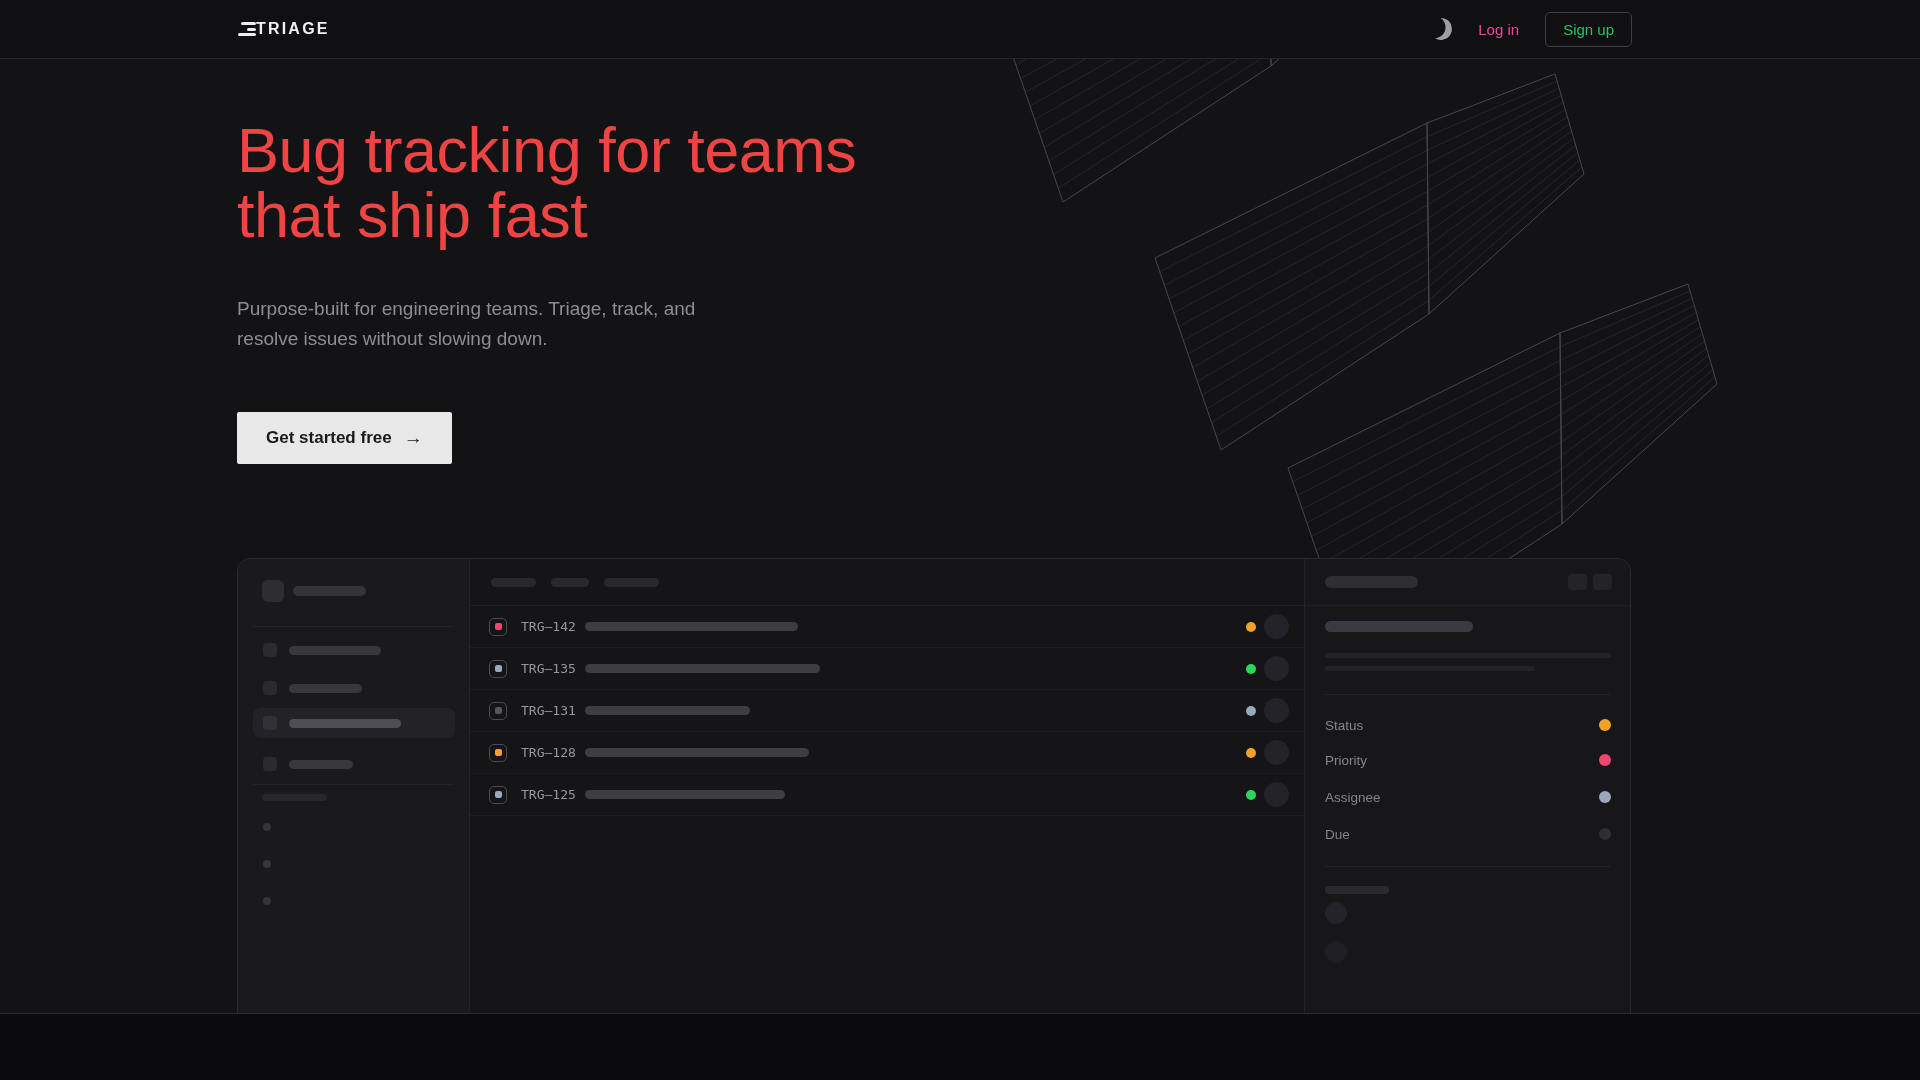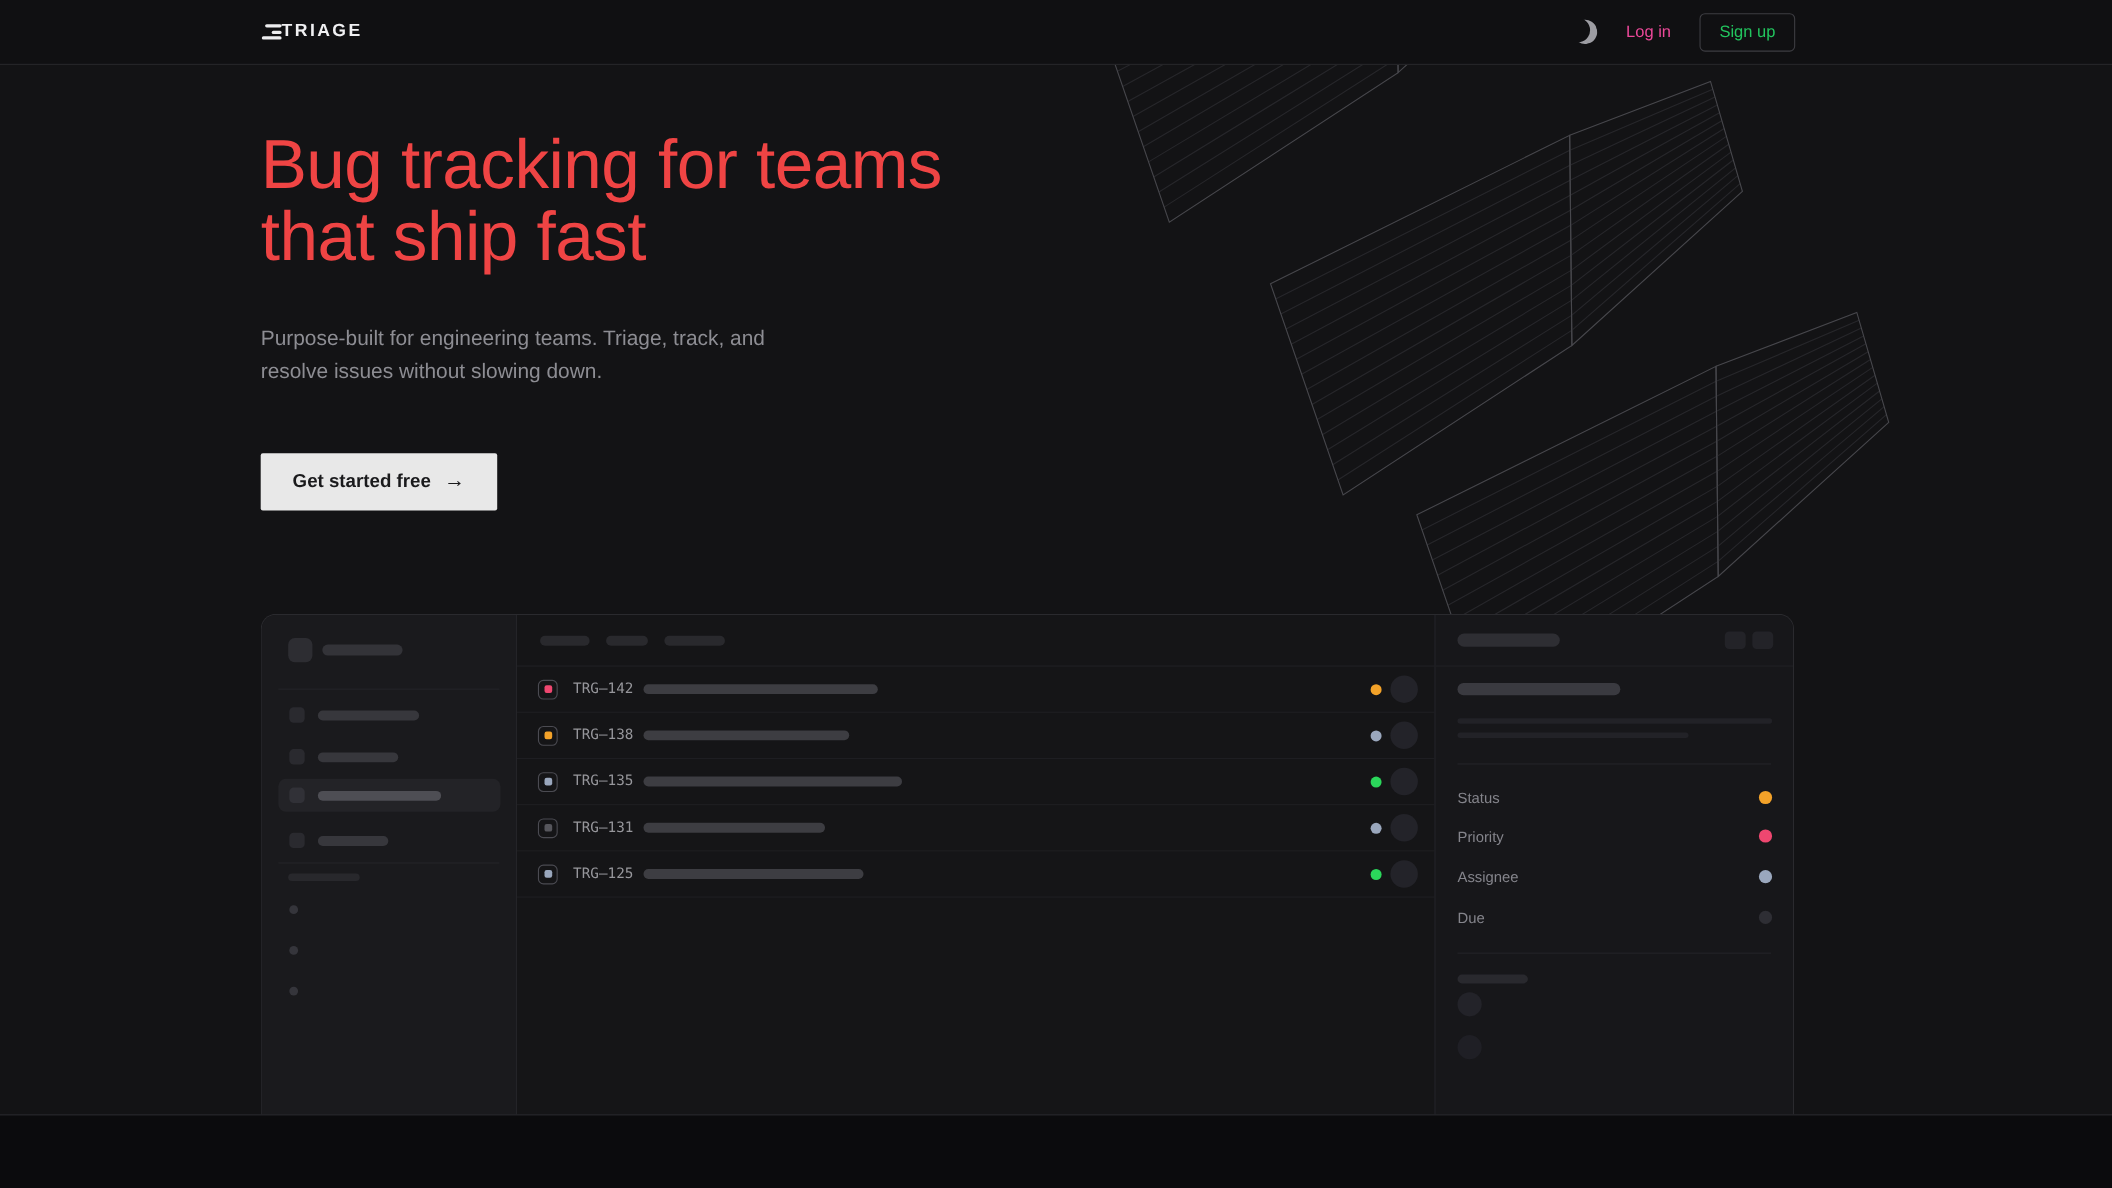--- a/index.html
+++ b/index.html
@@ -289,31 +289,20 @@
             </span>
     <span class="issue-id">TRG–142</span>
     <span class="title-pill" style="width: 213px;"></span>
     <span class="row-right">
       <span class="status-dot" style="background: rgb(243, 162, 41);"></span>
       <span class="avatar"></span>
     </span>
   </div>
 
 
-  <div class="row">
-    <span class="badge">
-              <i style="background: rgb(243, 162, 41);"></i>
-            </span>
-    <span class="issue-id">TRG–138</span>
-    <span class="title-pill" style="width: 187px;"></span>
-    <span class="row-right">
-      <span class="status-dot" style="background: rgb(154, 167, 189);"></span>
-      <span class="avatar"></span>
-    </span>
-  </div>
 
   <div class="row">
     <span class="badge">
               <i style="background: rgb(154, 167, 189);"></i>
             </span>
     <span class="issue-id">TRG–135</span>
     <span class="title-pill" style="width: 235px;"></span>
     <span class="row-right">
       <span class="status-dot" style="background: rgb(43, 215, 91);"></span>
       <span class="avatar"></span>
@@ -325,20 +314,31 @@
               <i style="background: rgb(86, 86, 92);"></i>
             </span>
     <span class="issue-id">TRG–131</span>
     <span class="title-pill" style="width: 165px;"></span>
     <span class="row-right">
       <span class="status-dot" style="background: rgb(154, 167, 189);"></span>
       <span class="avatar"></span>
     </span>
   </div>
 
+  <div class="row">
+    <span class="badge">
+              <i style="background: rgb(243, 162, 41);"></i>
+            </span>
+    <span class="issue-id">TRG–128</span>
+    <span class="title-pill" style="width: 224px;"></span>
+    <span class="row-right">
+      <span class="status-dot" style="background: rgb(243, 162, 41);"></span>
+      <span class="avatar"></span>
+    </span>
+  </div>
 
   <div class="row">
     <span class="badge">
               <i style="background: rgb(154, 167, 189);"></i>
             </span>
     <span class="issue-id">TRG–125</span>
     <span class="title-pill" style="width: 200px;"></span>
     <span class="row-right">
       <span class="status-dot" style="background: rgb(43, 215, 91);"></span>
       <span class="avatar"></span>

